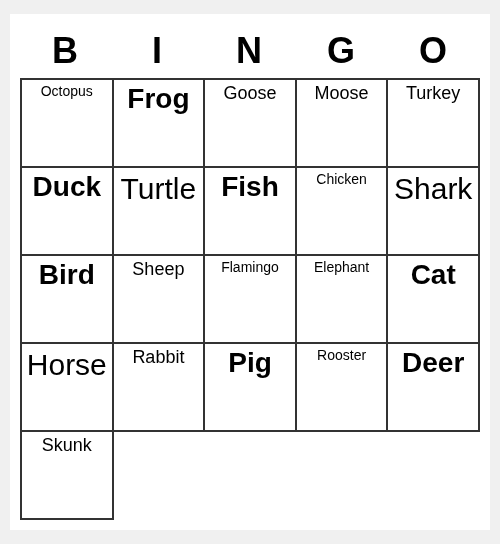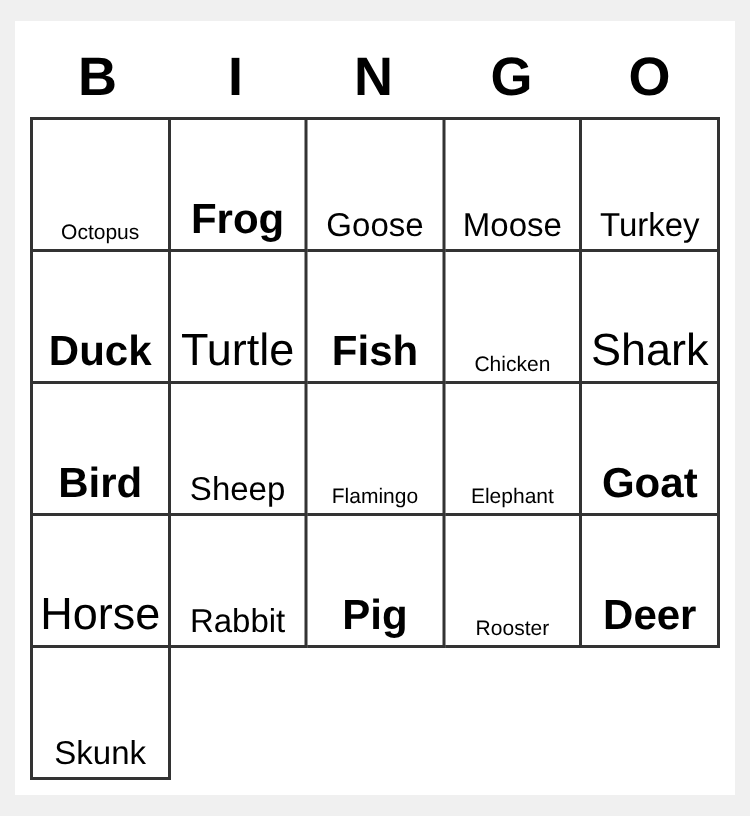--- a/index.html
+++ b/index.html
@@ -40,37 +40,37 @@
       display: grid;
       grid-template-columns: repeat(5, 1fr);
       border-top: 2px solid #333;
       border-left: 2px solid #333;
     }
 
     .bingo-cell {
       border-right: 2px solid #333;
       border-bottom: 2px solid #333;
       display: flex;
-      align-items: flex-end;
+      align-items: flex-start;
       justify-content: center;
       text-align: center;
       padding: 4px;
       min-height: 88px;
     }
 
     .cell-text {
       line-height: 1.1;
     }
 
     .size-small {
       font-size: 14px;
     }
 
     .size-medium {
-      font-size: 22px;
+      font-size: 18px;
     }
 
     .size-large {
       font-size: 30px;
       font-weight: normal;
     }
 
     .size-xlarge {
       font-size: 28px;
       font-weight: bold;
@@ -124,21 +124,21 @@
       <div class="bingo-cell">
         <span class="cell-text size-medium">Sheep</span>
       </div>
       <div class="bingo-cell">
         <span class="cell-text size-small">Flamingo</span>
       </div>
       <div class="bingo-cell">
         <span class="cell-text size-small">Elephant</span>
       </div>
       <div class="bingo-cell">
-        <span class="cell-text size-xlarge">Goat</span>
+        <span class="cell-text size-xlarge">Cat</span>
       </div>
       <div class="bingo-cell">
         <span class="cell-text size-large">Horse</span>
       </div>
       <div class="bingo-cell">
         <span class="cell-text size-medium">Rabbit</span>
       </div>
       <div class="bingo-cell">
         <span class="cell-text size-xlarge">Pig</span>
       </div>

